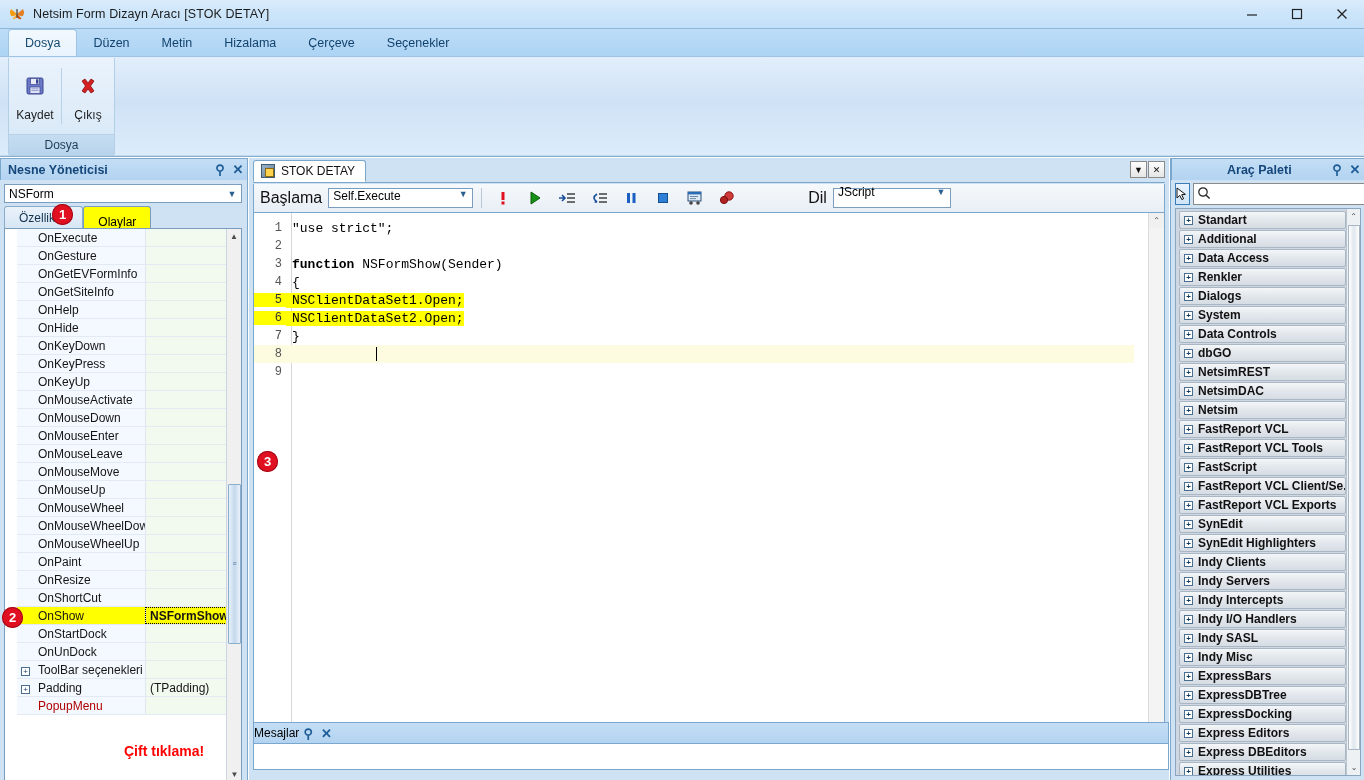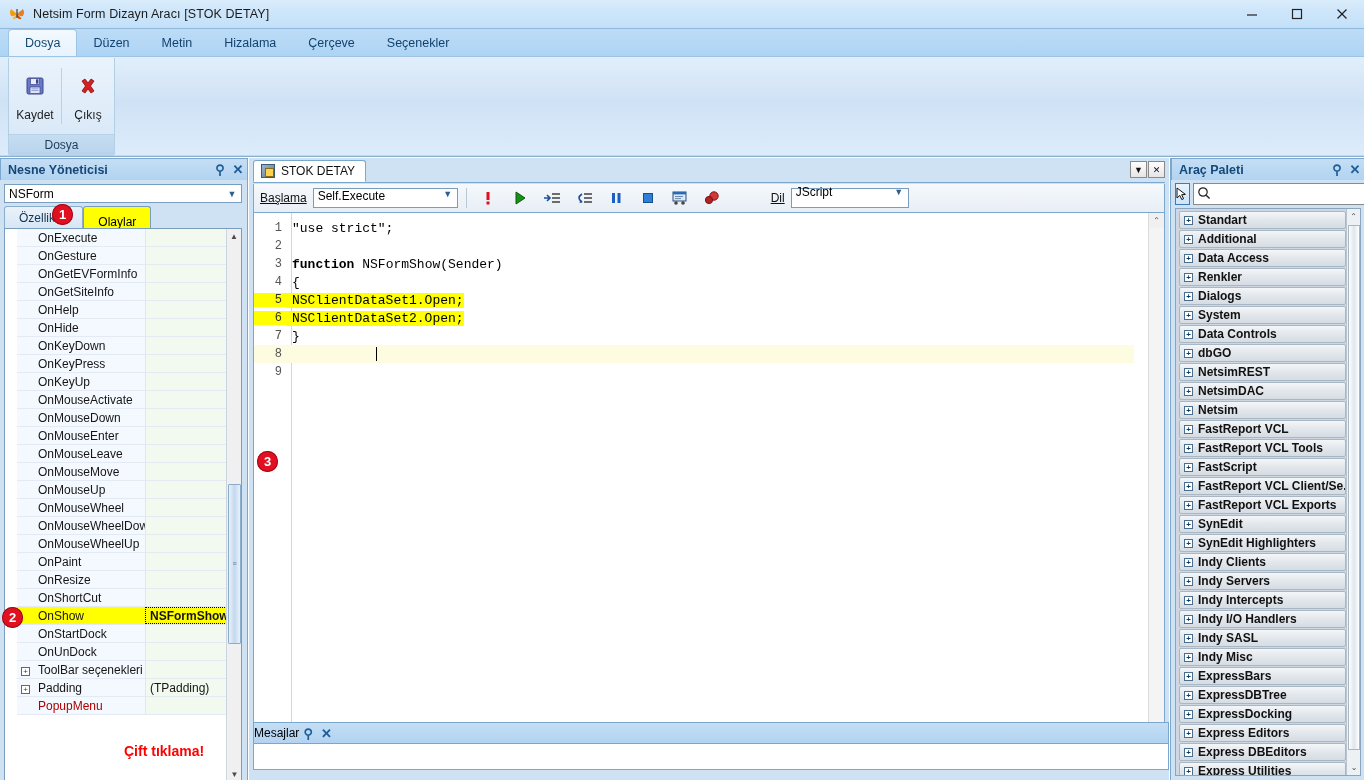--- a/index.html
+++ b/index.html
@@ -184,21 +184,21 @@
     width: 17px; height: 17px; background: linear-gradient(to bottom,#fdfdfd,#e6e6e6);
     border: 1px solid #8a8a8a; display: flex; align-items: center; justify-content: center;
     font-size: 9px; color: #111;
   }
   #ed-toolbar {
     position: absolute; left: 4px; top: 26px; width: 912px; height: 28px;
     background: linear-gradient(to bottom,#f6f9fc,#e7eef5);
     border-left: 1px solid #7ba7cd; border-right: 1px solid #7ba7cd;
     display: flex; align-items: center; padding: 0 6px; gap: 6px;
   }
-  .tb-lbl { font-size: 12px; color: #111; text-decoration: underline; }
+  .tb-lbl { font-size: 16px; color: #111; }
   #tb-start-combo {
     width: 145px; height: 20px; background: #fff; border: 1px solid #7a9cbd;
     display: flex; padding: 0 2px 0 4px; font-size: 12px;
   }
   #tb-start-combo .val { flex: 1; }
   .tb-sep { width: 1px; height: 20px; background: #b9c8d6; margin: 0 2px; }
   .tbbtn {
     width: 26px; height: 24px; display: flex; align-items: center; justify-content: center;
     border: 1px solid transparent;
   }
@@ -707,21 +707,21 @@
           <circle cx="12" cy="13" r="1.8" fill="#444"></circle>
       </svg>
     </div>
     <div class="tbbtn">
       <svg width="18" height="16" viewBox="0 0 18 16">
         <circle cx="11" cy="6" r="4.2" fill="#d03a3a" stroke="#8d1212"></circle>
         <circle cx="6" cy="10" r="3.6" fill="#b12222" stroke="#7d0f0f"></circle>
       </svg>
     </div>
 
-    <span class="tb-lbl" style="margin-left:40px;">Dil</span>
+    <span class="tb-lbl" style="margin-left:62px;">Dil</span>
     <div id="tb-lang-combo">
       <span class="val">JScript</span>
       <span class="cbx-arrow">▼</span>
     </div>
   </div>
 
   <div id="code-area">
     <div id="gutter"></div>
     <div id="code-lines">
         <div class="cl">
@@ -773,21 +773,21 @@
 <div id="msg-panel">
   <div id="msg-cap">
     <div class="cap-title">Mesajlar</div>
     <div class="cap-ico">⚲</div>
     <div class="cap-ico">✕</div>
   </div>
   <div id="msg-body"></div>
 </div>
 
 <div id="right-panel">
-  <div class="panel-cap" style="position:absolute;left:0;top:0;width:194px;">
+  <div class="panel-cap" style="position:absolute;left:0;top:0;width:194px;padding-left:48px;">
     <div class="cap-title">Araç Paleti</div>
     <div class="cap-ico">⚲</div>
     <div class="cap-ico">✕</div>
   </div>
 
   <div id="tp-search-row">
     <div id="tp-ptr-btn">
       <svg width="13" height="14" viewBox="0 0 13 14">
           <path d="M1 1 L1 11 L3.8 8.4 L5.8 12.6 L7.6 11.7 L5.7 7.7 L9.4 7.4 Z" fill="#fff" stroke="#111" stroke-width="1"></path>
         </svg>

